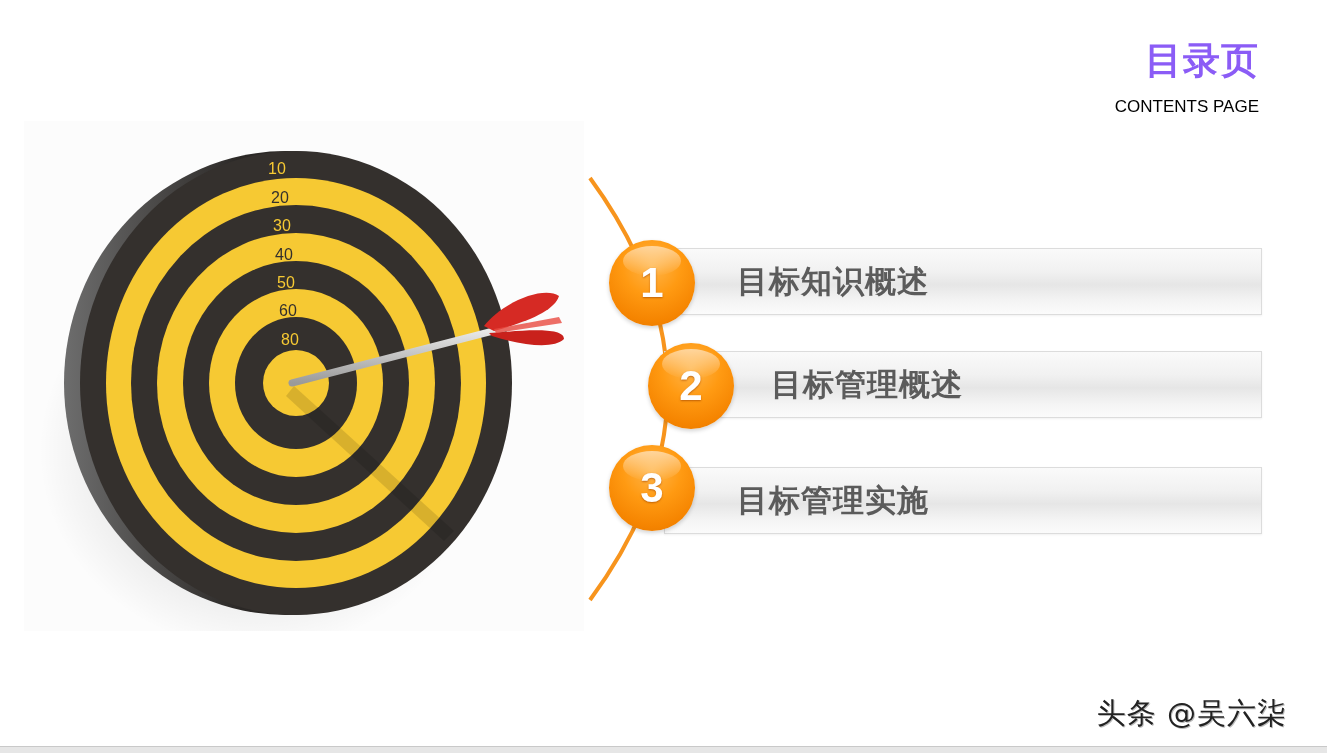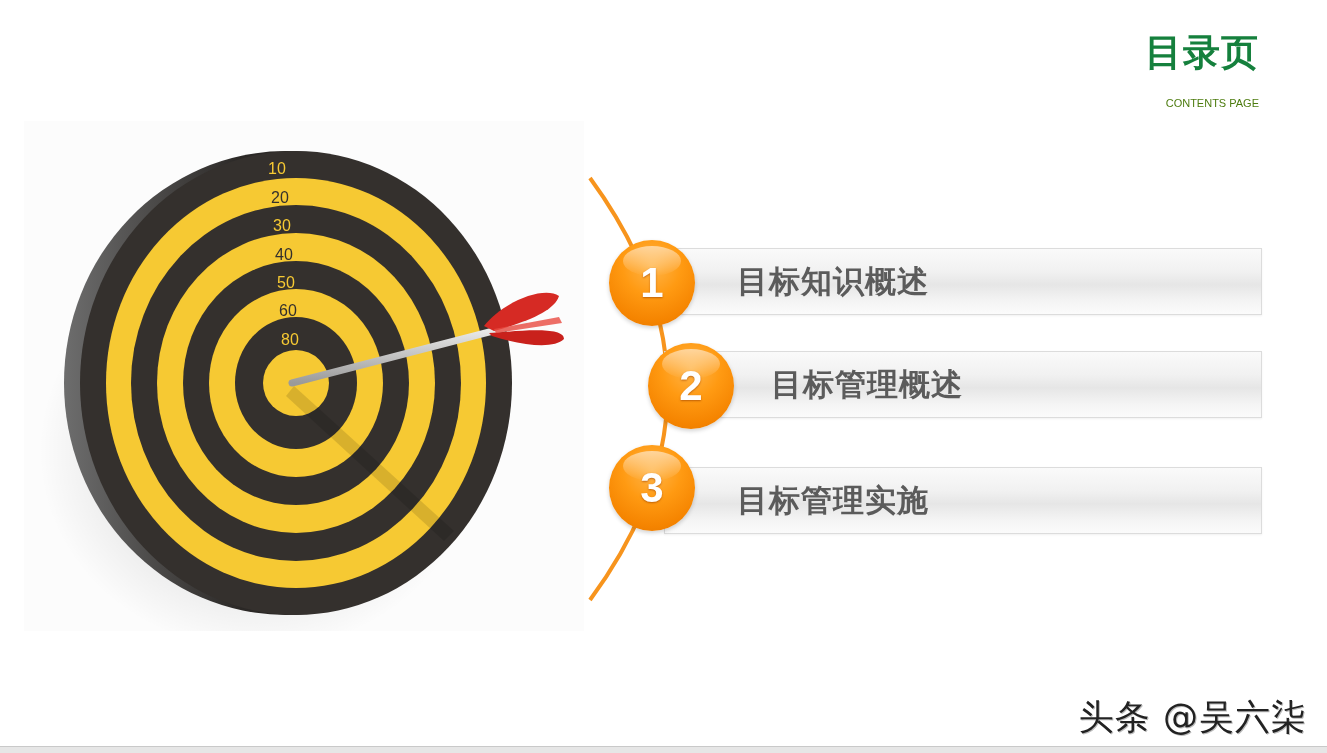--- a/index.html
+++ b/index.html
@@ -2,27 +2,27 @@
 <html><head>
 <meta charset="utf-8">
 <style>
   html, body { margin:0; padding:0; }
   body {
     width:1327px; height:753px; position:relative; overflow:hidden;
     background:#ffffff;
     font-family:"DejaVu Sans", sans-serif;
   }
   .title {
-    position:absolute; right:68px; top:28px;
-    color:#15803d; font-size:37px; font-weight:bold; letter-spacing:1px;
+    position:absolute; right:68px; top:36px;
+    color:#8b5cf6; font-size:37px; font-weight:bold; letter-spacing:1px;
     text-align:right;
   }
   .subtitle {
     position:absolute; right:68px; top:97px;
-    color:#4d7c0f; font-size:11px; font-family:"Liberation Sans", sans-serif;
+    color:#000000; font-size:17px; font-family:"Liberation Sans", sans-serif;
     text-align:right;
   }
   .target-area {
     position:absolute; left:24px; top:121px; width:560px; height:510px;
     background:#fcfcfc;
     text-align:center;
   }
   .arc-svg { position:absolute; left:0; top:0; }
   .bar {
     position:absolute; left:664px; width:598px; height:67px;
@@ -46,22 +46,22 @@
     content:""; position:absolute; left:14px; top:6px; width:58px; height:30px;
     border-radius:50%;
     background:linear-gradient(to bottom, rgba(255,255,255,0.55), rgba(255,255,255,0));
   }
   .num-ball span {
     position:relative; color:#fff; font-size:42px; font-weight:bold;
     font-family:"Liberation Sans", sans-serif;
     text-shadow:0 1px 2px rgba(150,60,0,0.6);
   }
   .watermark {
-    position:absolute; right:20px; top:694px;
-    color:#222; font-size:35px; letter-spacing:1px;
+    position:absolute; right:40px; top:694px;
+    color:#222; font-size:29px; letter-spacing:1px;
     text-shadow:1px 1px 0 #bbb;
   }
   .bottom-strip {
     position:absolute; left:0; right:0; bottom:0; height:6px;
     background:#e6e6e6; border-top:1px solid #c9c9c9;
   }
 </style>
 </head>
 <body>
 

